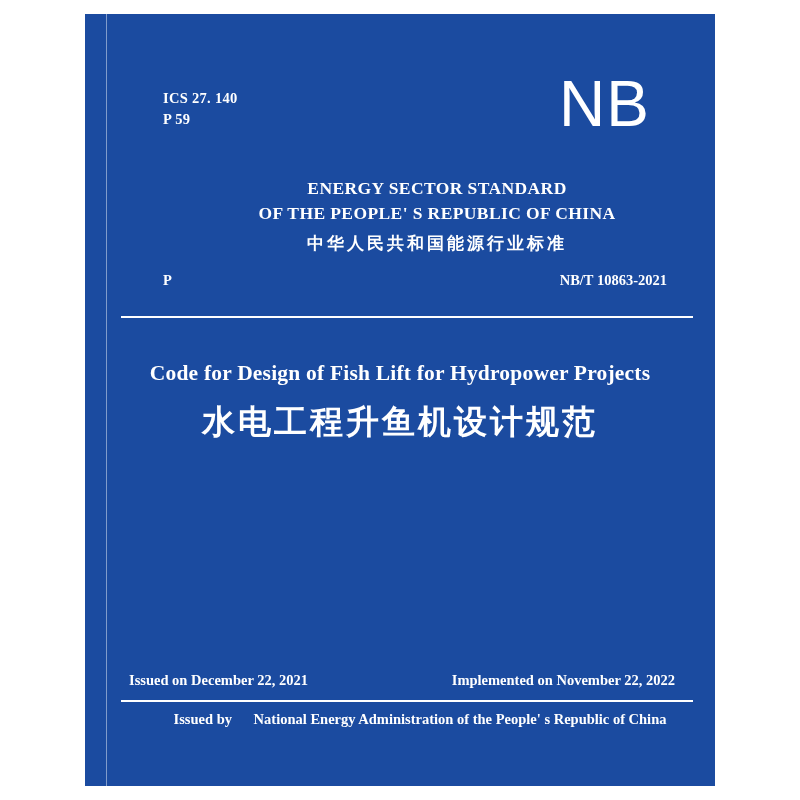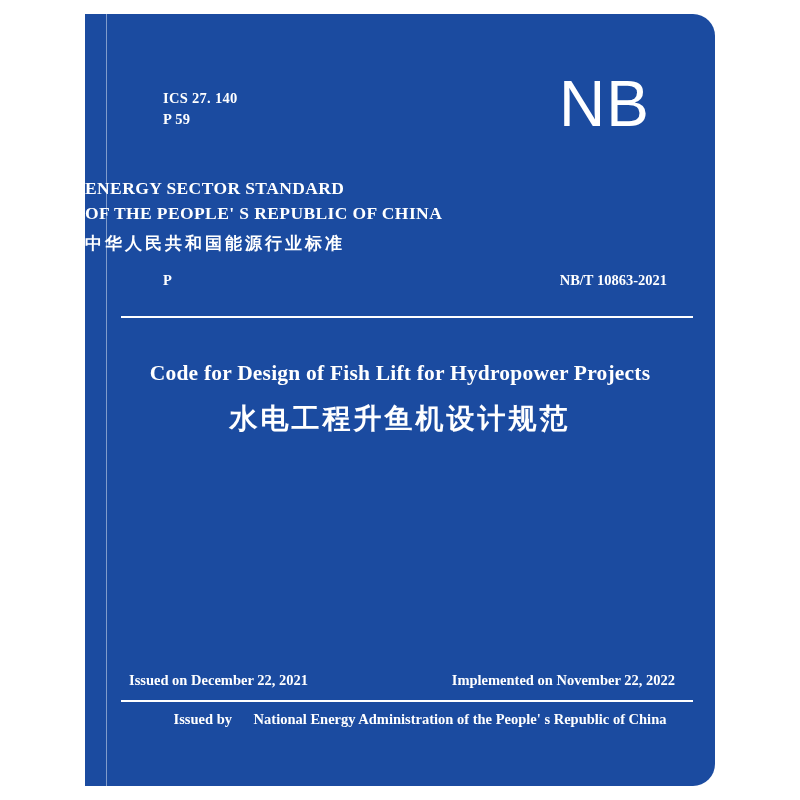--- a/index.html
+++ b/index.html
@@ -16,21 +16,20 @@
     font-family: "Liberation Serif", serif;
   }
   .cover {
     position: absolute;
     left: 85px;
     top: 14px;
     width: 630px;
     height: 772px;
     background: #1b4ba0;
     color: #ffffff;
-    border-radius: 22px;
   }
   
   .spine {
     position: absolute;
     left: 0px;
     top: 0px;
     width: 22px;
     height: 772px;
     background: #1b4ba0;
   }
@@ -62,21 +61,22 @@
     font-size: 64px;
     letter-spacing: 1px;
     line-height: 64px;
   }
 
   .std-head {
     position: absolute;
     left: 0;
     top: 162px;
     width: 630px;
-    text-align: left;
+    text-align: center;
+    padding-left: 37px;
   }
   .std-head .l1, .std-head .l2 {
     font-weight: bold;
     font-size: 17.5px;
     line-height: 25px;
     letter-spacing: 0.4px;
   }
   .std-head .cn {
     margin-top: 6px;
     font-weight: bold;
@@ -115,21 +115,21 @@
   }
   .title-en {
     font-weight: bold;
     font-size: 21.5px;
     line-height: 30px;
     letter-spacing: 0.2px;
   }
   .title-cn {
     margin-top: 12px;
     font-weight: bold;
-    font-size: 28px;
+    font-size: 33px;
     letter-spacing: 3px;
     font-family: "DejaVu Sans", "Liberation Sans", sans-serif;
   }
 
   .dates-row {
     position: absolute;
     left: 44px;
     right: 40px;
     top: 658px;
     display: flex;

